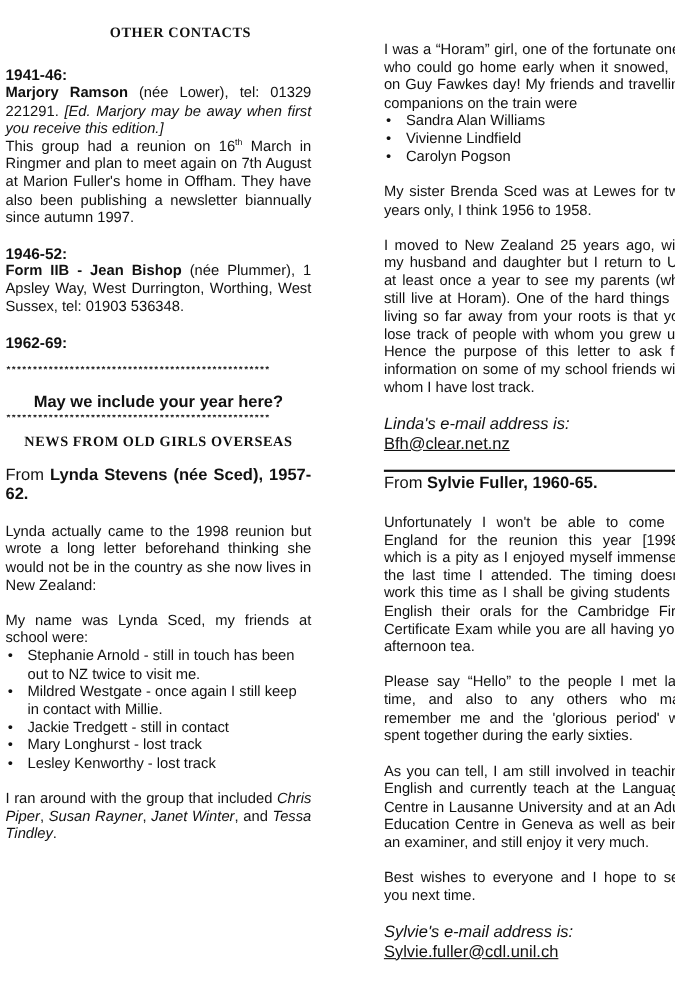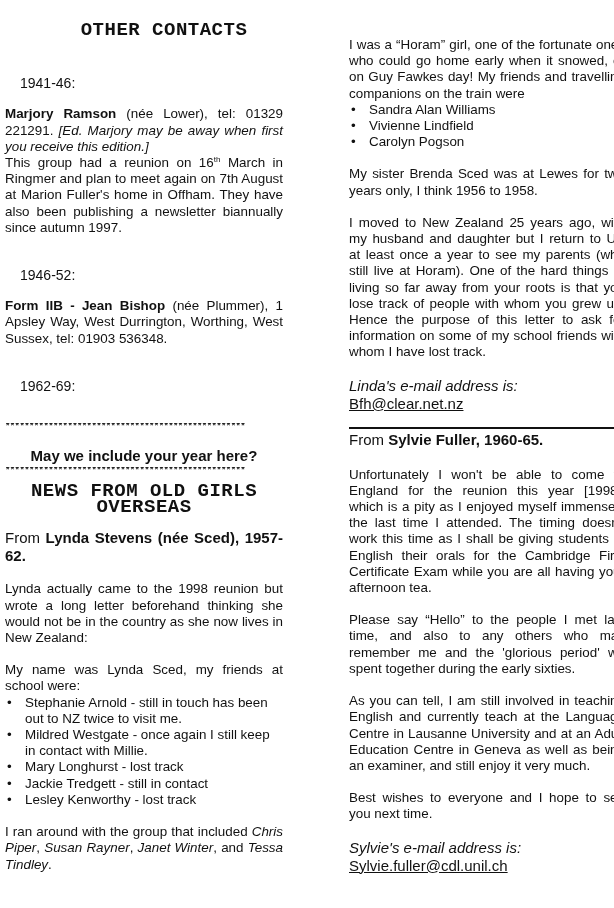--- a/index.html
+++ b/index.html
@@ -2,23 +2,23 @@
 <html><head>
 <meta charset="utf-8">
 <style>
   html, body { margin: 0; padding: 0; background: #ffffff; }
   body { width: 614px; height: 908px; overflow: hidden; position: relative;
          font-family: "Liberation Sans", sans-serif; color: #111; font-size: 13.4px; line-height: 16.2px; }
   .col { position: absolute; top: 0; }
   .left { left: 5px; width: 278px; }
   .right { left: 349px; width: 276px; }
   p { margin: 0; text-align: justify; }
-  .heading { font-family: Liberation Mono, monospace; font-weight: bold; font-size: 19px; letter-spacing: 0.5px;
+  .heading { font-family: Liberation Serif, serif; font-weight: bold; font-size: 13px; letter-spacing: 0.5px;
              text-align: center; margin: 0; }
-  .year { font-weight: normal; font-size: 14px; margin: 15px; }
+  .year { font-weight: bold; font-size: 14px; margin: 0; }
   b { font-weight: bold; }
   i { font-style: italic; }
   .stars { font-family: "Liberation Mono", monospace; font-size: 9px; line-height: 8px; letter-spacing: -0.6px;
            white-space: nowrap; overflow: hidden; font-weight: bold; }
   .center { text-align: center; }
   .bigger { font-size: 15px; line-height: 18px; }
   ul { margin: 0; padding: 0; list-style: none; }
   ul li { position: relative; padding-left: 20px; }
   ul li::before { content: "\2022"; position: absolute; left: 2px; top: 0; }
   .u { text-decoration: underline; }
@@ -57,22 +57,22 @@
   <div style="height:14px"></div>
   <p class="bigger"><span>From </span><b>Lynda Stevens (née Sced), 1957-62.</b></p>
 
   <div style="height:16px"></div>
   <p>Lynda actually came to the 1998 reunion but wrote a long letter beforehand thinking she would not be in the country as she now lives in New Zealand:</p>
   <div style="height:16px"></div>
   <p>My name was Lynda Sced, my friends at school were:</p>
   <ul>
     <li>Stephanie Arnold - still in touch has been out to NZ twice to visit me.</li>
     <li>Mildred Westgate - once again I still keep in contact with Millie.</li>
+    <li>Jackie Tredgett - still in contact</li>
     <li>Mary Longhurst - lost track</li>
-    <li>Jackie Tredgett - still in contact</li>
     <li>Lesley Kenworthy - lost track</li>
   </ul>
 
   <div style="height:16px"></div>
   <p><span>I ran around with the group that included </span><i>Chris Piper</i><span>, </span><i>Susan Rayner</i><span>, </span><i>Janet Winter</i><span>, and </span><i>Tessa Tindley</i><span>.</span></p>
 </div>
 
 <div class="col right">
   <div style="height:37px"></div>
   <p>I was a “Horam” girl, one of the fortunate ones who could go home early when it snowed, or on Guy Fawkes day! My friends and travelling companions on the train were</p>

